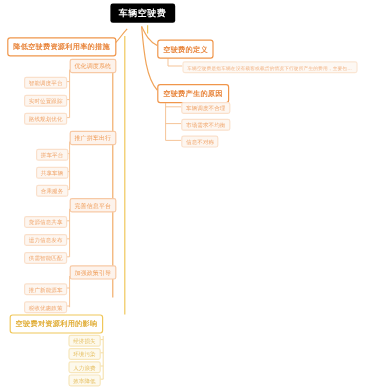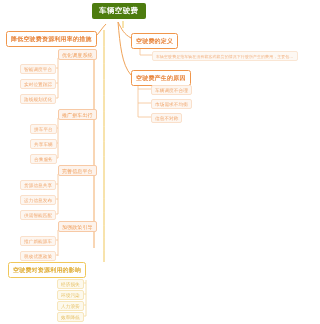--- a/index.html
+++ b/index.html
@@ -10,21 +10,21 @@
     overflow:hidden;
     position:relative;
   }
   #canvas{position:absolute;inset:0;}
   svg.wires{position:absolute;left:0;top:0;width:300px;height:324px;pointer-events:none;}
 
   .node{position:absolute;box-sizing:border-box;white-space:nowrap;}
 
   
   .root{
-    background:#4d7c0f;color:#ffffff;
+    background:#000000;color:#ffffff;
     font-size:7.5px;font-weight:bold;
     padding:3px 7px;border-radius:2px;
     letter-spacing:.4px;
   }
 
   
   .hdr{
     background:#ffffff;
     border:1.2px solid #f0964b;
     color:#e8843a;

